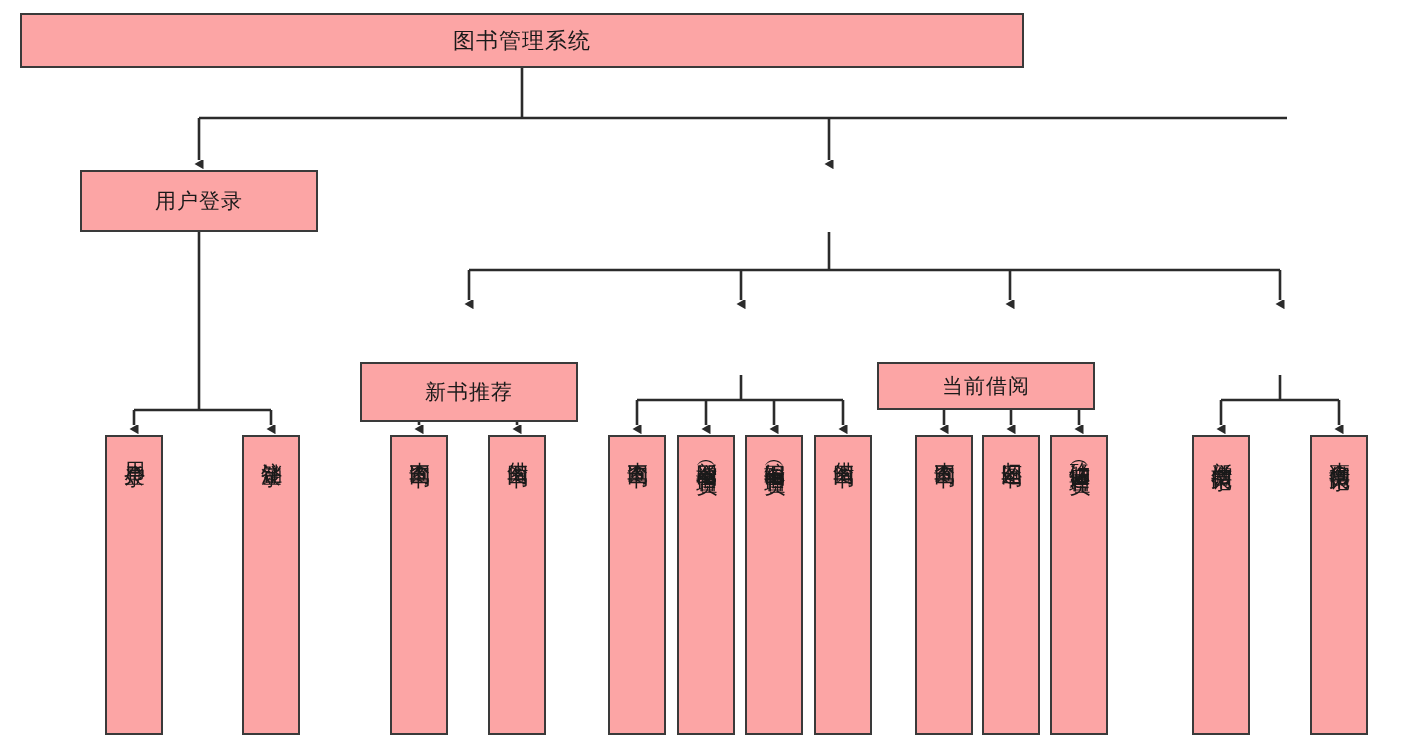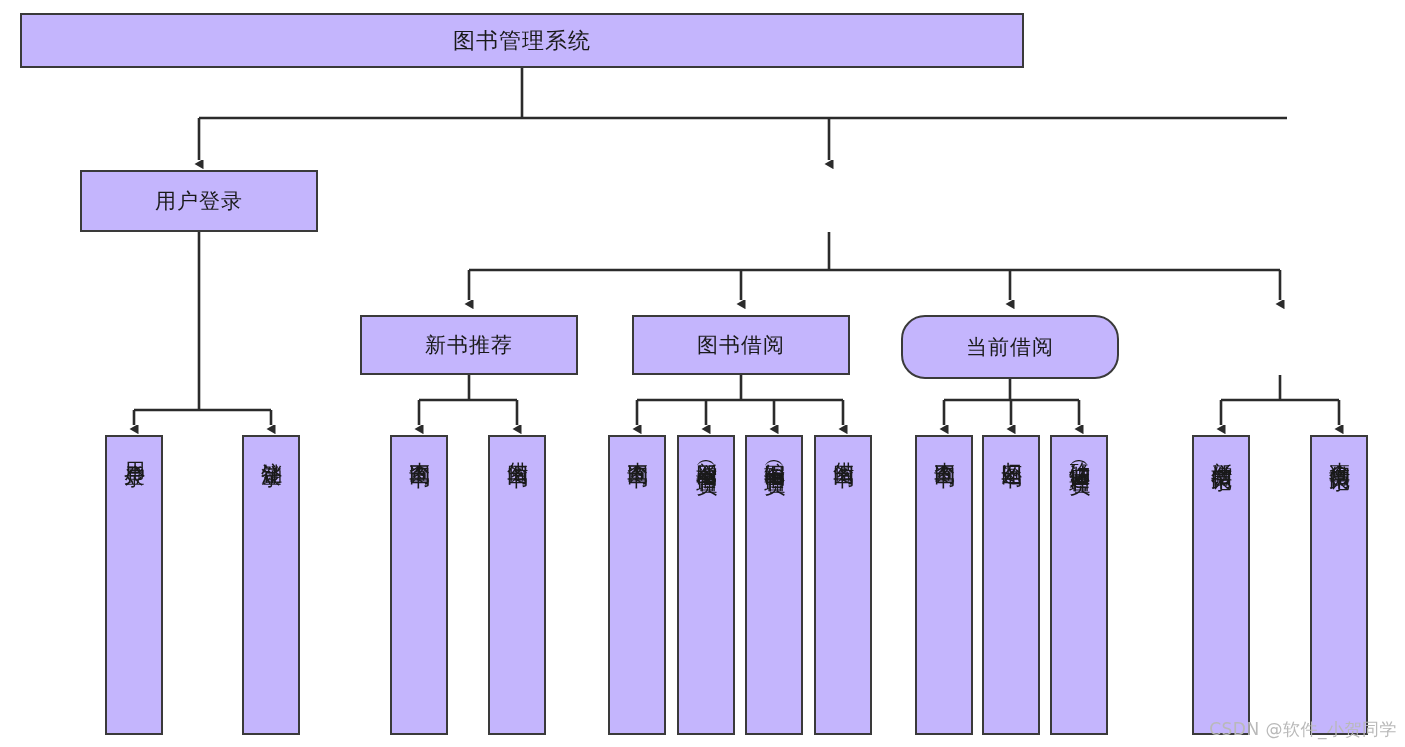--- a/index.html
+++ b/index.html
@@ -22,39 +22,40 @@
     position: absolute;
     left: 0;
     top: 0;
     width: 1405px;
     height: 747px;
     pointer-events: none;
   }
   .node {
     position: absolute;
     box-sizing: border-box;
-    background: #c4b5fd;
+    background: #fca5a5;
     border: 2px solid #3a3a3a;
     display: flex;
     align-items: center;
     justify-content: center;
     color: #1a1a1a;
     z-index: 2;
   }
   .node-root {
     font-size: 22px;
     letter-spacing: 1px;
   }
   .node-l2 {
     font-size: 21px;
     letter-spacing: 1px;
   }
   .node-l3 {
     font-size: 21px;
     letter-spacing: 1px;
+    margin-top: 47px;
   }
   .node-leaf {
     font-size: 21px;
     align-items: flex-start;
     justify-content: center;
     padding-top: 8px;
   }
   .vlabel {
     writing-mode: vertical-rl;
     text-orientation: upright;
@@ -138,24 +139,21 @@
     <span class="hlabel">图书管理系统</span>
   </div>
 
   <div class="node node-l2" style="left:80px; top:170px; width:238px; height:62px;">
     <span class="hlabel">用户登录</span>
   </div>
 
   <div class="node node-l3" style="left:360px; top:315px; width:218px; height:60px;">
     <span class="hlabel">新书推荐</span>
   </div>
-  <div class="node node-l3" style="left:632px; top:315px; width:218px; height:60px;">
-    <span class="hlabel">图书借阅</span>
-  </div>
-  <div class="node node-l3" style="left:901px; top:315px; width:218px; height:64px;border-radius:24px;">
+  <div class="node node-l3" style="left:877px; top:315px; width:218px; height:48px;">
     <span class="hlabel">当前借阅</span>
   </div>
 
   <div class="node node-leaf" style="left:105px; top:435px; width:58px; height:300px;">
     <span class="vlabel">用户登录</span>
   </div>
   <div class="node node-leaf" style="left:242px; top:435px; width:58px; height:300px;">
     <span class="vlabel">注销登录</span>
   </div>
 
@@ -189,15 +187,14 @@
     <span class="vlabel">确认归还（管理员）</span>
   </div>
 
   <div class="node node-leaf" style="left:1192px; top:435px; width:58px; height:300px;">
     <span class="vlabel">新增借阅记录</span>
   </div>
   <div class="node node-leaf" style="left:1310px; top:435px; width:58px; height:300px;">
     <span class="vlabel">查询借阅记录</span>
   </div>
 
-  <div id="watermark">CSDN @软件_小贺同学</div>
 
 </div>
 
 </body></html>

